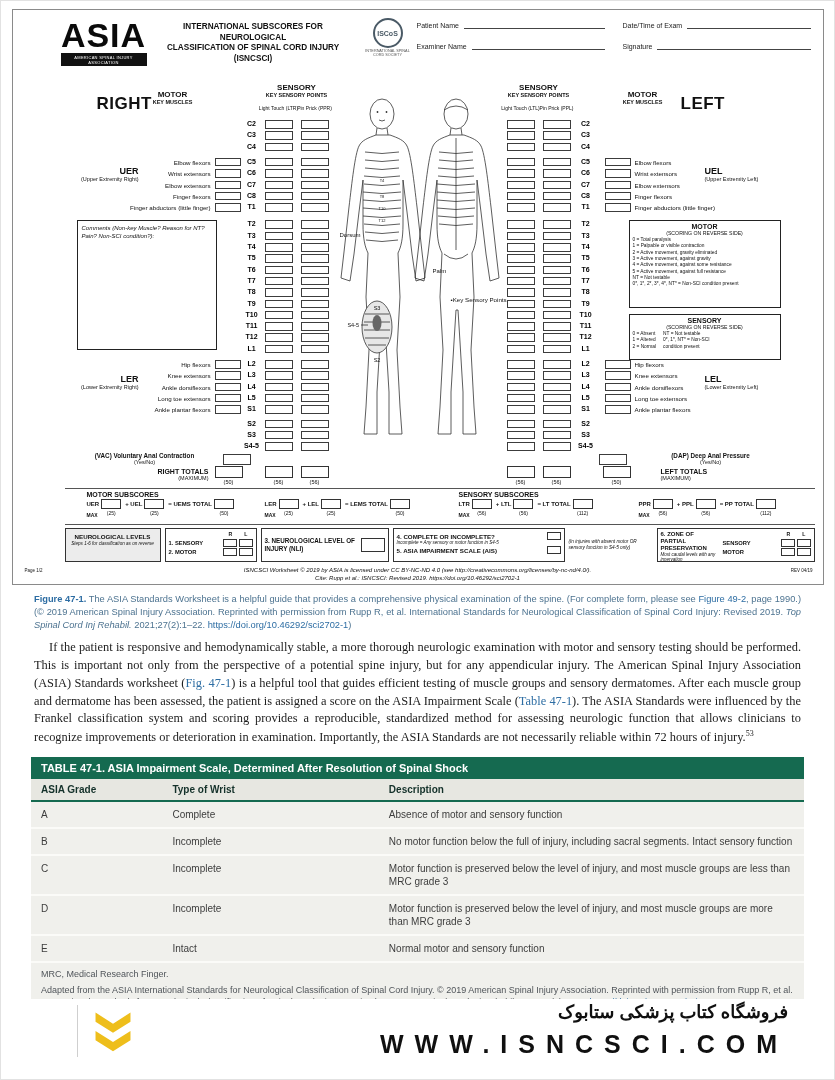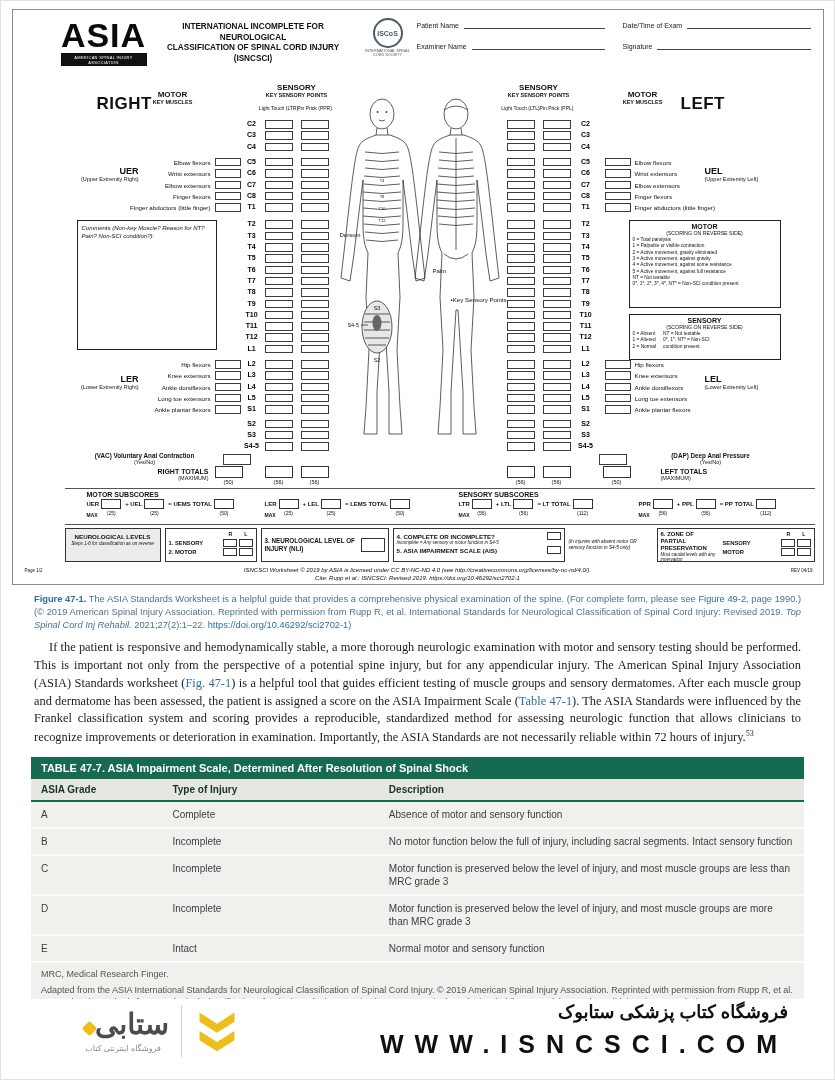--- a/index.html
+++ b/index.html
@@ -140,21 +140,21 @@
 
 <div class="page">
 
   <div class="ws">
 
     <div class="ws-asia">
       <div class="asia-word">ASIA</div>
       <div class="asia-bar">AMERICAN SPINAL INJURY ASSOCIATION</div>
     </div>
     <div class="ws-title">
-        <div class="wt-line">INTERNATIONAL INCOMPLETE FOR NEUROLOGICAL</div>
+        <div class="wt-line">INTERNATIONAL SUBSCORES FOR NEUROLOGICAL</div>
         <div class="wt-line">CLASSIFICATION OF SPINAL CORD INJURY</div>
         <div class="wt-line">(ISNCSCI)</div>
       </div>
     <div class="ws-iscos">
       <div class="iscos-circle">
           <span>ISCoS</span>
         </div>
       <div class="iscos-sub">INTERNATIONAL SPINAL CORD SOCIETY</div>
     </div>
     <div class="ws-patient">
@@ -723,26 +723,26 @@
       <div>Cite: Rupp et al.: ISNCSCI: Revised 2019. https://doi.org/10.46292/sci2702-1</div>
     </div>
     <div class="lic-rev">REV 04/19</div>
   </div>
 
   <p class="caption"><span class="rt-lead">Figure 47-1.</span><span class="rt-plain"> The ASIA Standards Worksheet is a helpful guide that provides a comprehensive physical examination of the spine. (For complete form, please see </span><span class="rt-link">Figure 49-2</span><span class="rt-plain">, page 1990.) (© 2019 American Spinal Injury Association. Reprinted with permission from Rupp R, et al. International Standards for Neurological Classification of Spinal Cord Injury: Revised 2019. </span><span class="rt-italic">Top Spinal Cord Inj Rehabil.</span><span class="rt-plain"> 2021;27(2):1–22. </span><span class="rt-link">https://doi.org/10.46292/sci2702-1</span><span class="rt-plain">)</span></p>
 
   <p class="bodytext"><span class="rt-plain">If the patient is responsive and hemodynamically stable, a more thorough neurologic examination with motor and sensory testing should be performed. This is important not only from the perspective of a potential spine injury, but for any appendicular injury. The American Spinal Injury Association (ASIA) Standards worksheet (</span><span class="rt-link">Fig. 47-1</span><span class="rt-plain">) is a helpful tool that guides efficient testing of muscle groups and sensory dermatomes. After each muscle group and dermatome has been assessed, the patient is assigned a score on the ASIA Impairment Scale (</span><span class="rt-link">Table 47-1</span><span class="rt-plain">). The ASIA Standards were influenced by the Frankel classification system and scoring provides a reproducible, standardized method for assessing neurologic function that allows clinicians to recognize improvements or deterioration in examination. Importantly, the ASIA Standards are not necessarily reliable within 72 hours of injury.</span><sup class="rt-sup">53</sup></p>
 
   <div class="tblock">
-    <div class="ttitle">TABLE 47-7. ASIA Impairment Scale, Determined After Resolution of Spinal Shock</div>
+    <div class="ttitle">TABLE 47-1. ASIA Impairment Scale, Determined After Resolution of Spinal Shock</div>
     <table>
       <thead id="t47-head">
           <tr>
             <th>ASIA Grade</th>
-            <th>Type of Injury</th>
+            <th>Type of Wrist</th>
             <th>Description</th>
           </tr>
         </thead>
       <tbody id="t47-body">
           <tr>
             <td>A</td>
             <td>Complete</td>
             <td>Absence of motor and sensory function</td>
           </tr>
           <tr>
@@ -770,24 +770,20 @@
     <div class="fnotes">
       <div class="fn1">MRC, Medical Research Finger.</div>
       <div class="fn2"><span class="rt-plain">Adapted from the ASIA International Standards for Neurological Classification of Spinal Cord Injury. © 2019 American Spinal Injury Association. Reprinted with permission from Rupp R, et al. International Standards for Neurological Classification of Spinal Cord Injury: Revised 2019. </span><span class="rt-italic">Top Spinal Cord Inj Rehabil.</span><span class="rt-plain"> 2021;27(2):1–22. </span><span class="rt-link">https://doi.org/10.46292/sci2702-1</span></div>
     </div>
   </div>
 
   <h2 class="secheading">Determination of Spinal Shock</h2>
 
   <div class="wm">
     <div class="wm-brand">
-      <div class="wm-word">
-        <div class="wm-logotext" dir="rtl"><span>ستابی</span><span class="wm-ysq"></span></div>
-        <div class="wm-logosub" dir="rtl">فروشگاه اینترنتی کتاب</div>
-      </div>
       <div class="wm-div"></div>
       <svg class="wm-chev" viewBox="0 0 50 52">
         <path d="M6,6 L25,18 L44,6 L44,16 L25,28 L6,16 Z" fill="#eebe1b"></path>
         <path d="M6,26 L25,38 L44,26 L44,36 L25,48 L6,36 Z" fill="#eebe1b"></path>
       </svg>
     </div>
     <div class="wm-right">
       <div class="wm-store" dir="rtl">فروشگاه کتاب پزشکی ستابوک</div>
       <div class="wm-url">WWW.ISNCSCI.COM</div>
     </div>

